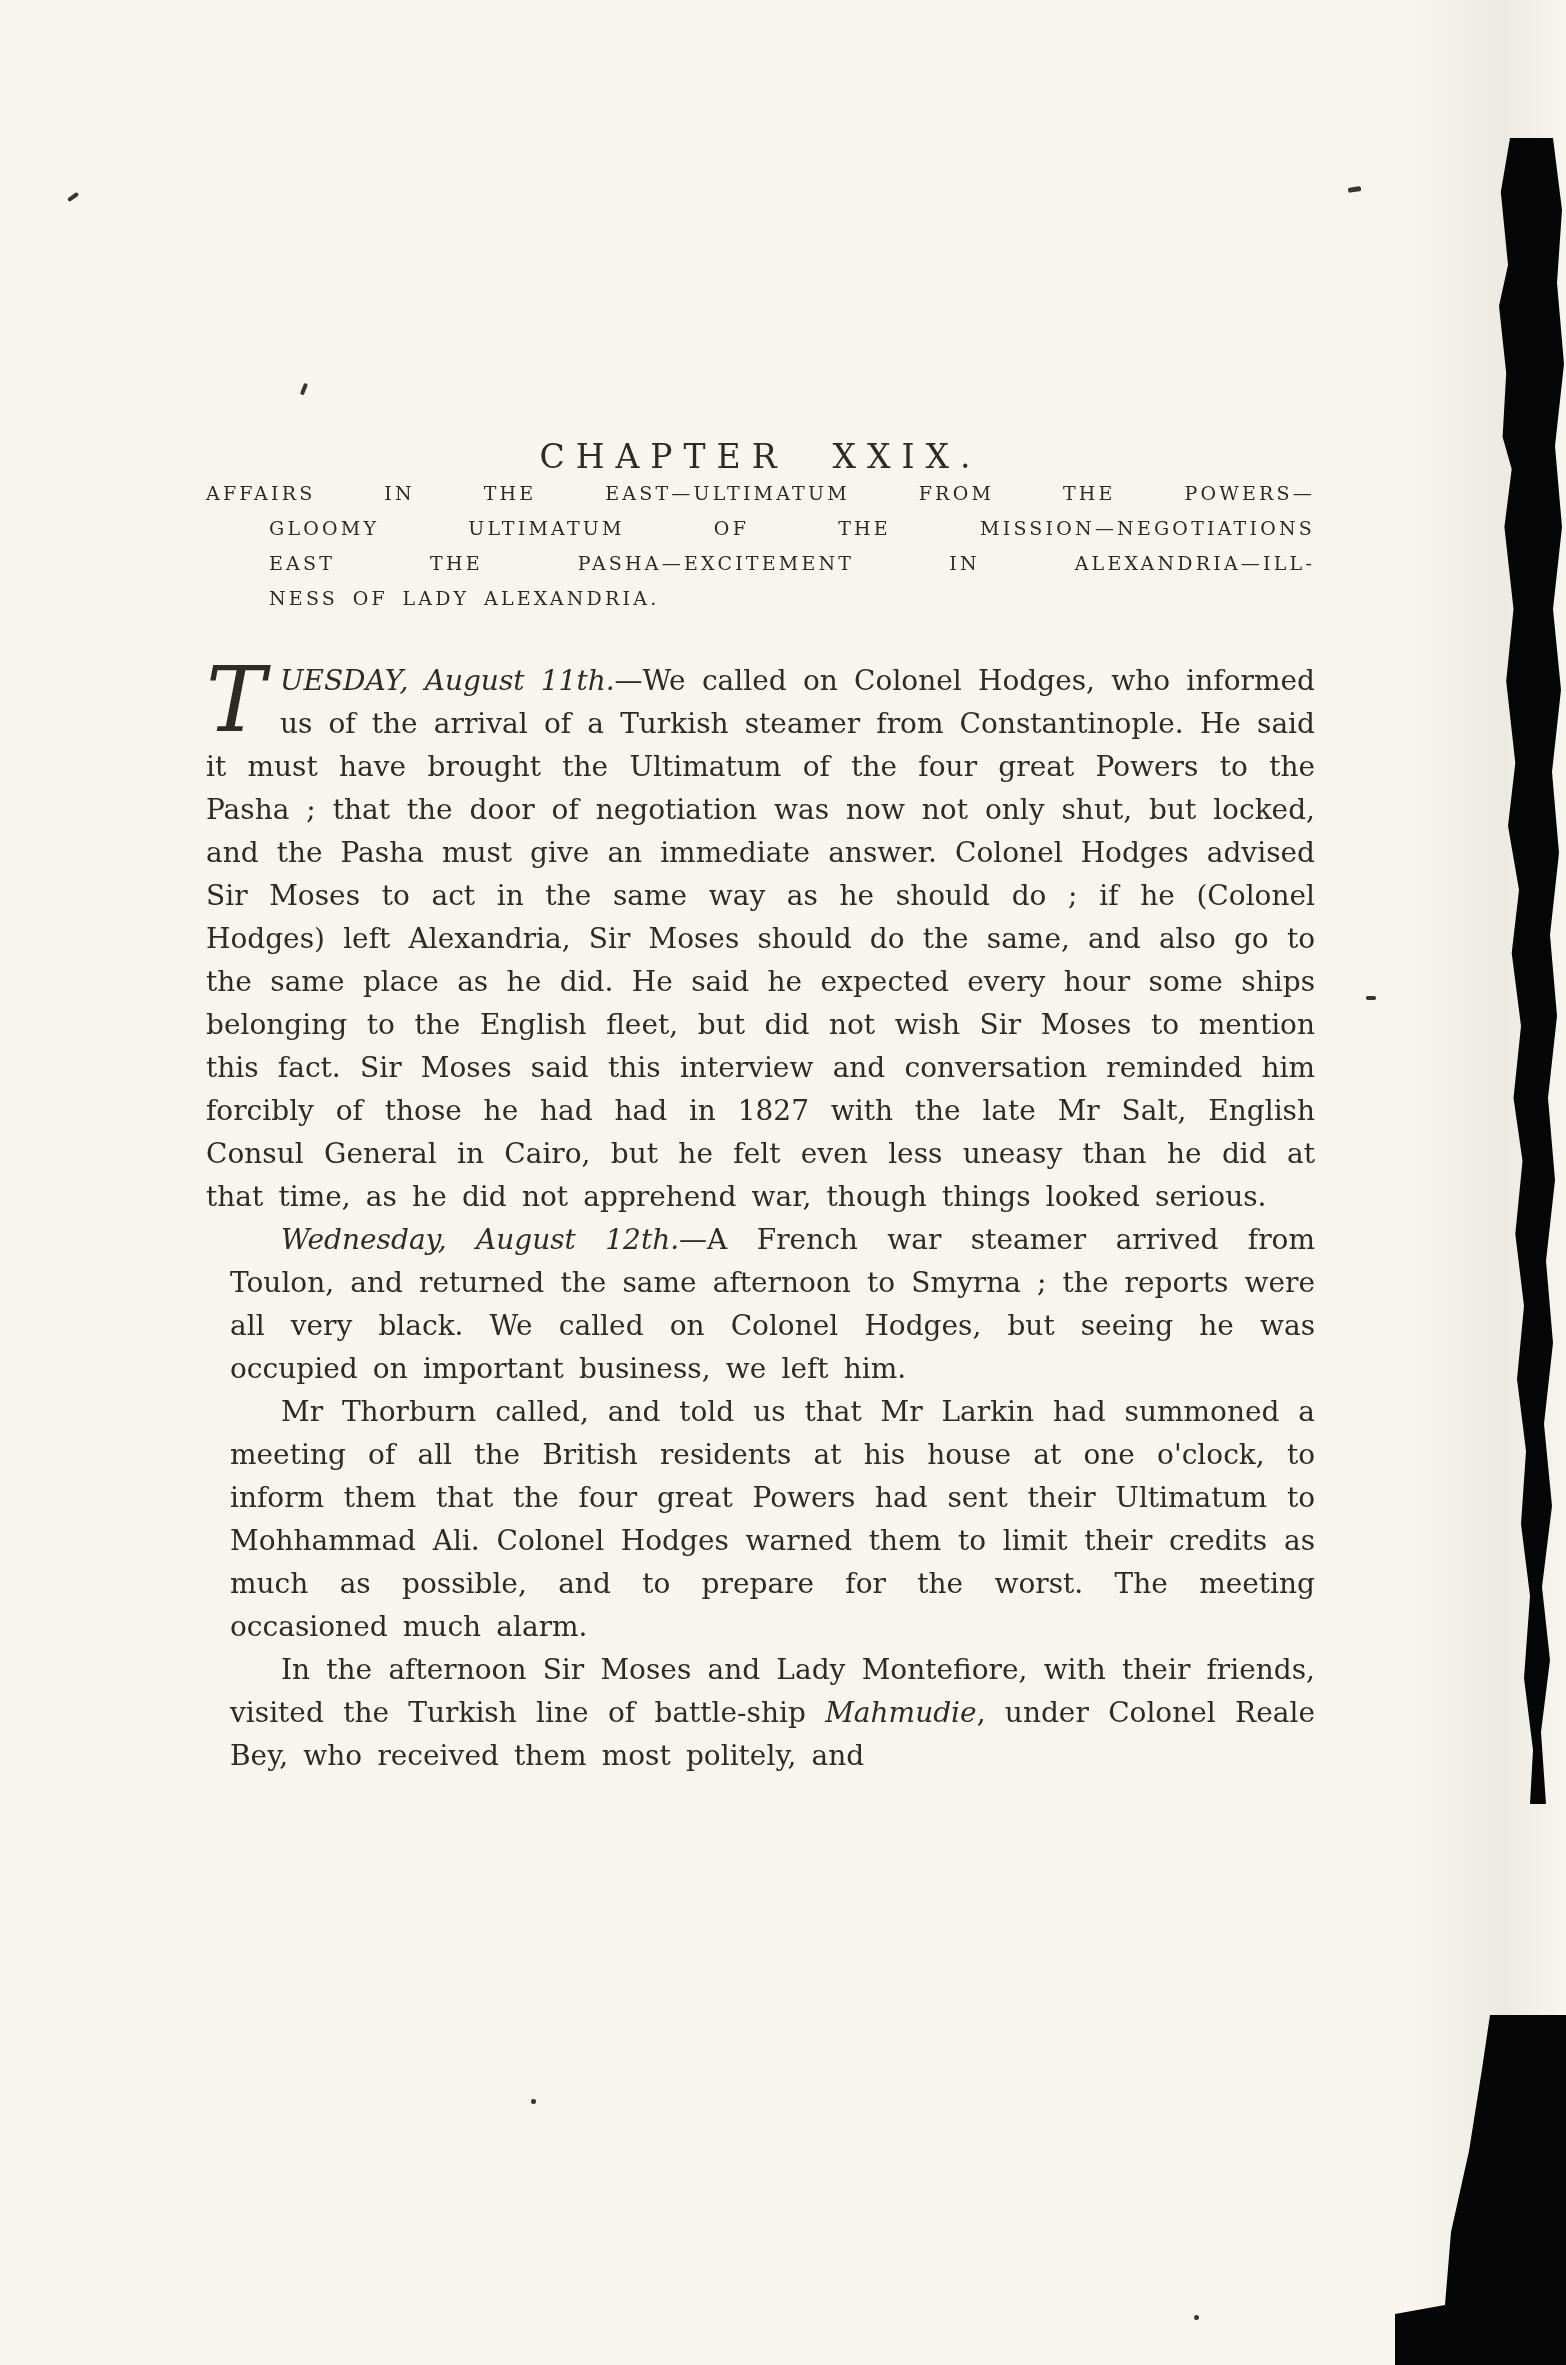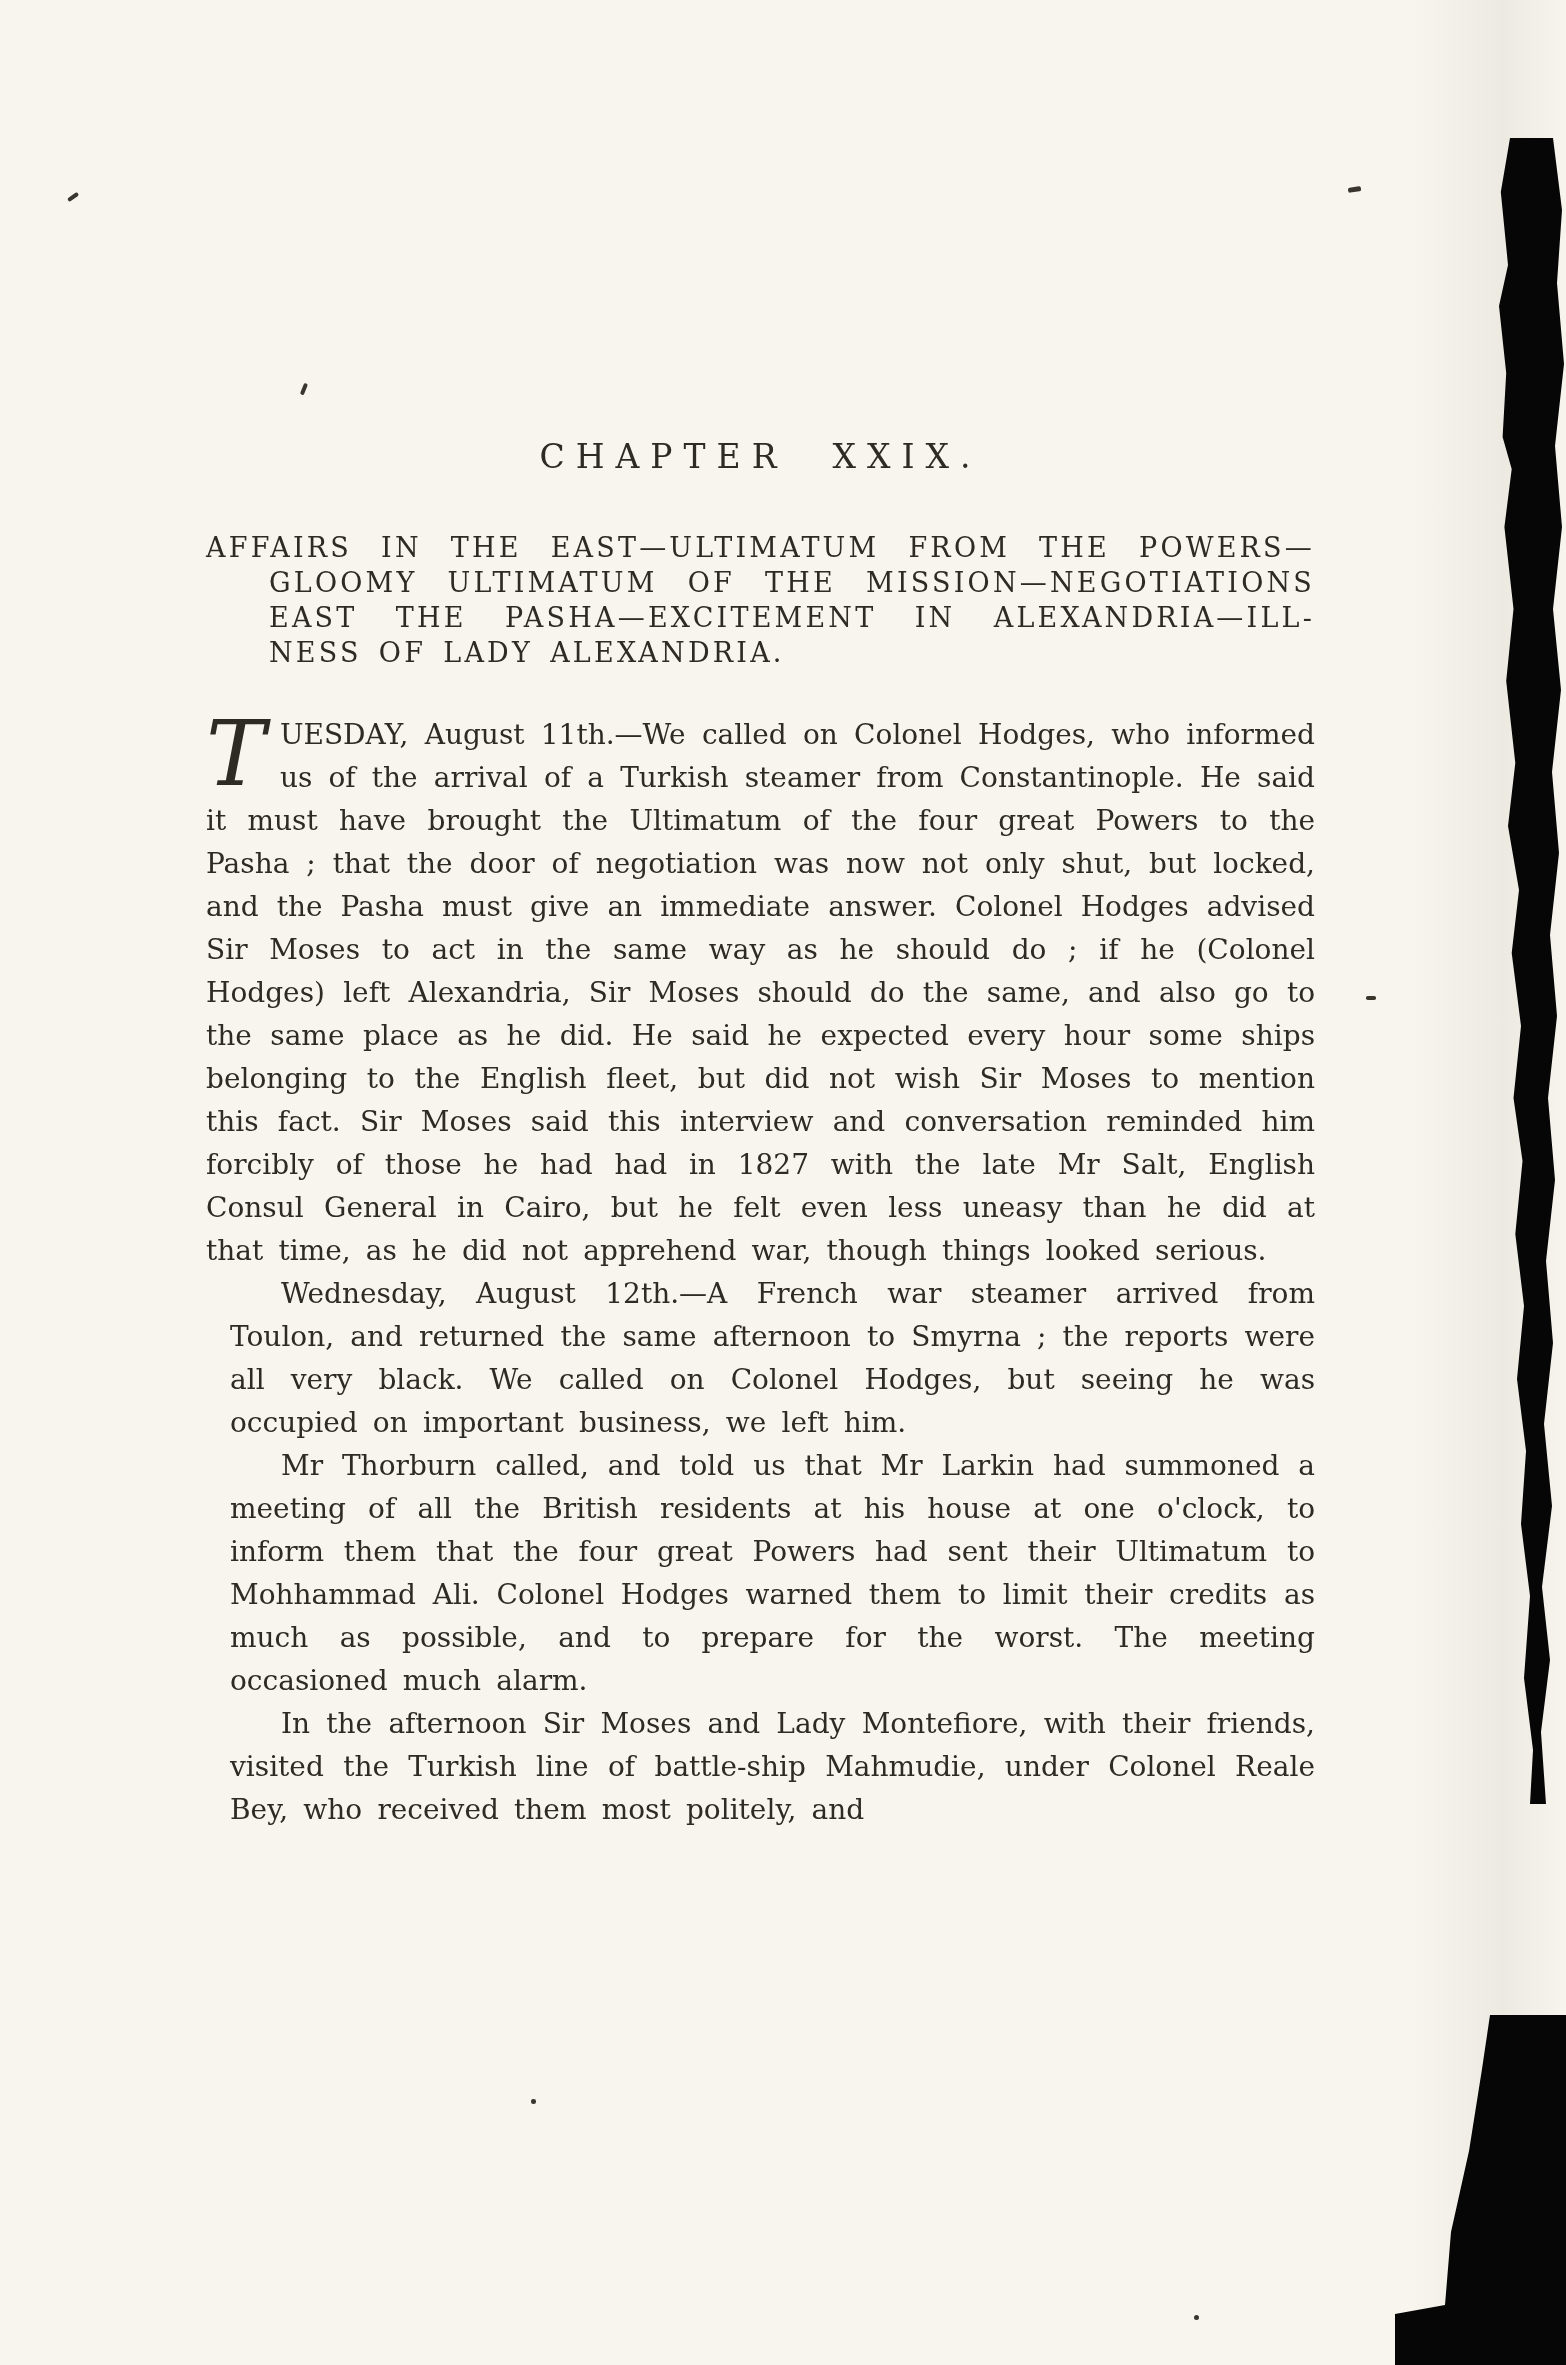--- a/index.html
+++ b/index.html
@@ -35,43 +35,42 @@
   }
 
   .chapter-year {
     margin-top: 43px;
     text-align: center;
     font-size: 28px;
     letter-spacing: 1.8px;
   }
 
   .summary {
-    margin-top: 54px;
-    font-size: 27px;
+    font-size: 19px;
     line-height: 35px;
     letter-spacing: 3.2px;
     word-spacing: 5.4px;
   }
   .summary-line { text-align: justify; text-align-last: justify; }
   .summary-line.cont { padding-left: 63px; }
   .summary-line.last { text-align-last: left; }
 
   .body-text {
     margin-top: 43px;
     font-size: 28px;
     line-height: 43px;
     text-align: justify;
     word-spacing: 6.3px;
     hyphens: auto;
   }
   .para { margin: 0; }
   .para.indented { text-indent: 51px; margin-left: 24px; }
 
   .seg-normal { font-style: normal; }
-  .seg-italic { }
+  .seg-italic { font-style: italic; }
   .seg-dropcap {
     float: left;
     font-style: italic;
     font-size: 89px;
     line-height: 74px;
     padding: 3.6px 14.5px 0 0;
   }
 
   
   .scan-strip {

